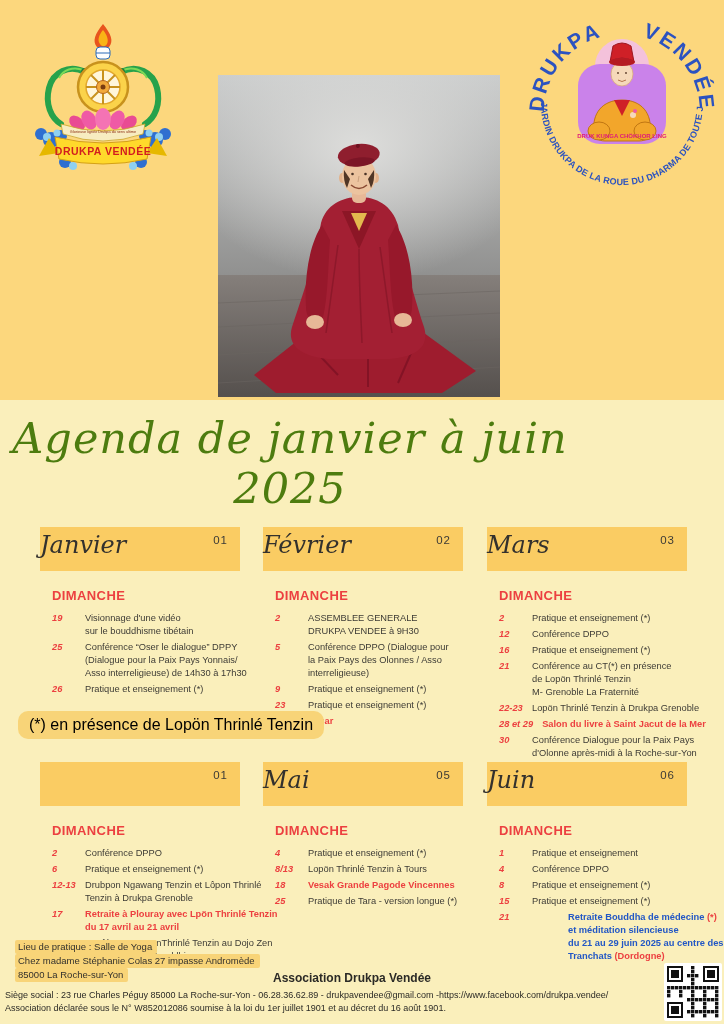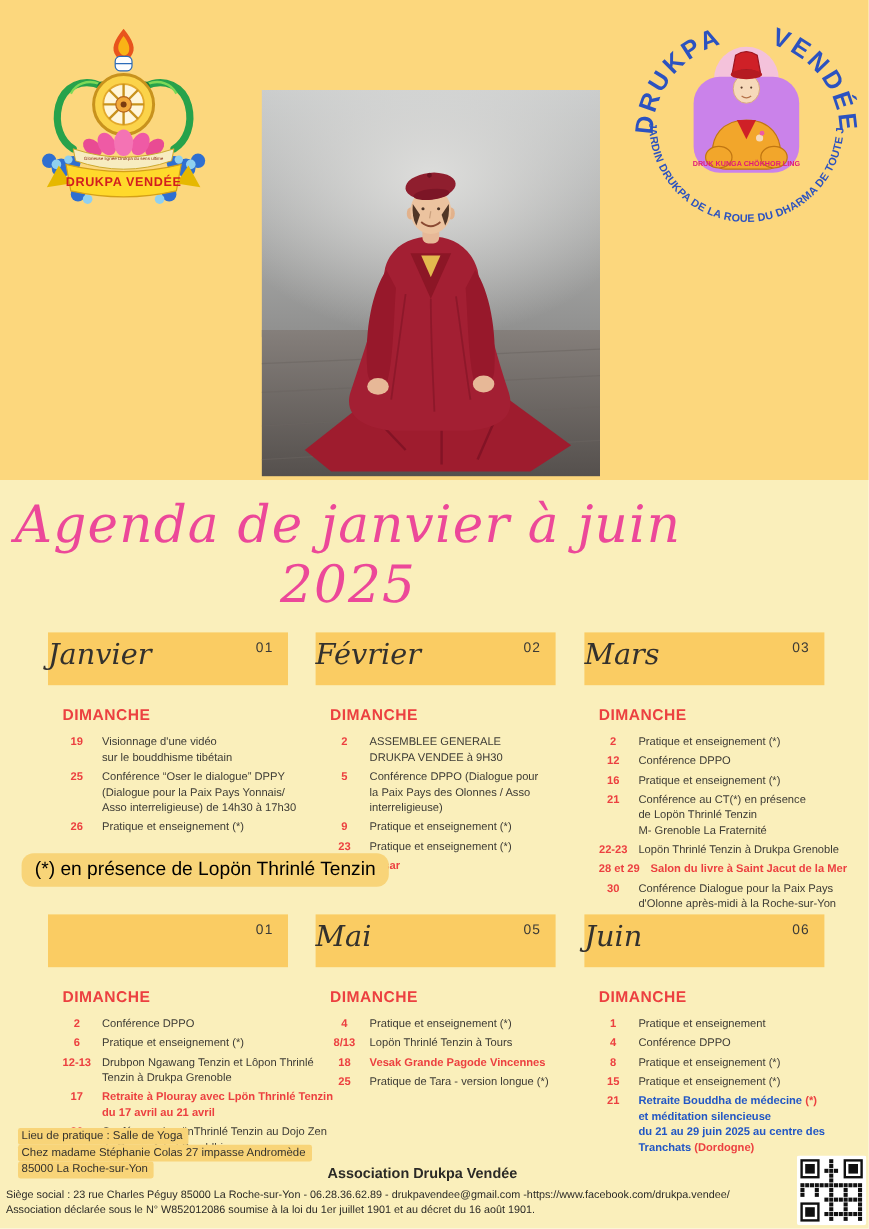--- a/index.html
+++ b/index.html
@@ -4,38 +4,38 @@
 <style>
   html,body{margin:0;padding:0;background:#ffffff;}
   .poster{position:relative;width:724px;height:1024px;overflow:hidden;
           font-family:"Liberation Sans",sans-serif;color:var(--dark,#3d3b35);}
   .band-top{position:absolute;left:0;top:0;width:724px;height:400px;background:var(--bg-top,#fcd77d);}
   .band-main{position:absolute;left:0;top:400px;width:724px;height:624px;background:var(--bg-main,#faefbb);}
   .abs{position:absolute;}
 
   
   .agenda-title{position:absolute;left:0;top:413px;width:580px;text-align:center;
-    font-family:"DejaVu Serif",serif;font-style:italic;font-size:43px;color:#ec4899;letter-spacing:1px;}
+    font-family:"DejaVu Serif",serif;font-style:italic;font-size:43px;color:#4d7c0f;letter-spacing:1px;}
 
   
   .month-panel{position:absolute;width:220px;}
   .month-header{position:relative;width:200px;height:44px;background:var(--gold,#facc63);}
   .month-name{position:absolute;left:0;top:4px;width:160px;text-align:left;
     font-family:"DejaVu Serif",serif;font-style:italic;font-size:24px;color:#33312d;}
   .month-number{position:absolute;top:7px;right:12px;font-size:11.5px;letter-spacing:1px;color:#3b3a36;}
   .month-body{padding:17px 0 0 12px;}
   .day-header{font-weight:700;font-size:13px;letter-spacing:.4px;color:var(--red,#ec4040);margin-bottom:9px;}
   .event-row{display:flex;margin-bottom:3px;}
-  .event-date{min-width:24px;flex-shrink:0;text-align:center;margin-right:9px;
-    font-weight:700;font-size:9.3px;line-height:13px;color:var(--red,#ec4040);white-space:nowrap;}
+  .event-date{min-width:24px;flex-shrink:0;text-align:left;margin-right:9px;
+    font-weight:700;font-size:9.3px;line-height:13px;color:var(--red,#ec4040);white-space:nowrap;font-style:italic;}
   .event-lines{min-width:0;}
   .event-line{font-size:9.3px;line-height:13px;white-space:nowrap;}
   .seg-dark{color:var(--dark,#3d3b35);}
   .seg-red{color:var(--red,#ec4040);font-weight:700;}
-  .seg-blue{color:var(--blue,#2257c5);font-weight:700;}
+  .seg-blue{color:var(--blue,#2257c5);font-weight:700;margin-left:36px;}
 
   
   .note-pill{position:absolute;left:18px;top:711px;background:var(--hl,#f8d478);
     border-radius:10px;padding:5px 11px;font-size:16px;color:#000000;}
 
   
   .practice{position:absolute;left:15px;top:940px;}
   .practice-line{margin-bottom:1px;font-size:9.5px;line-height:13px;}
   .practice-line .hl{background:var(--hl,#f8d478);padding:1px 5px 2px 3px;border-radius:2px;color:#33312c;}
 

